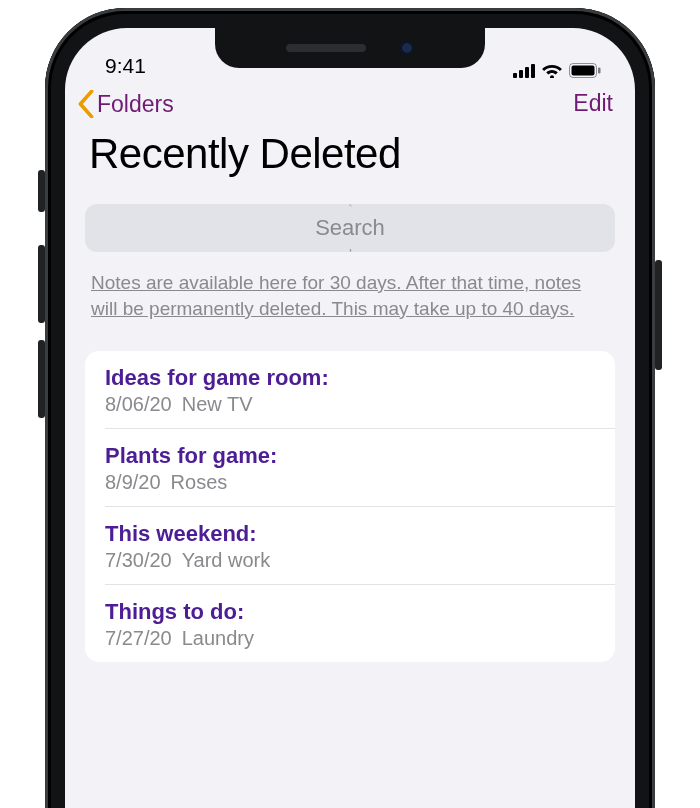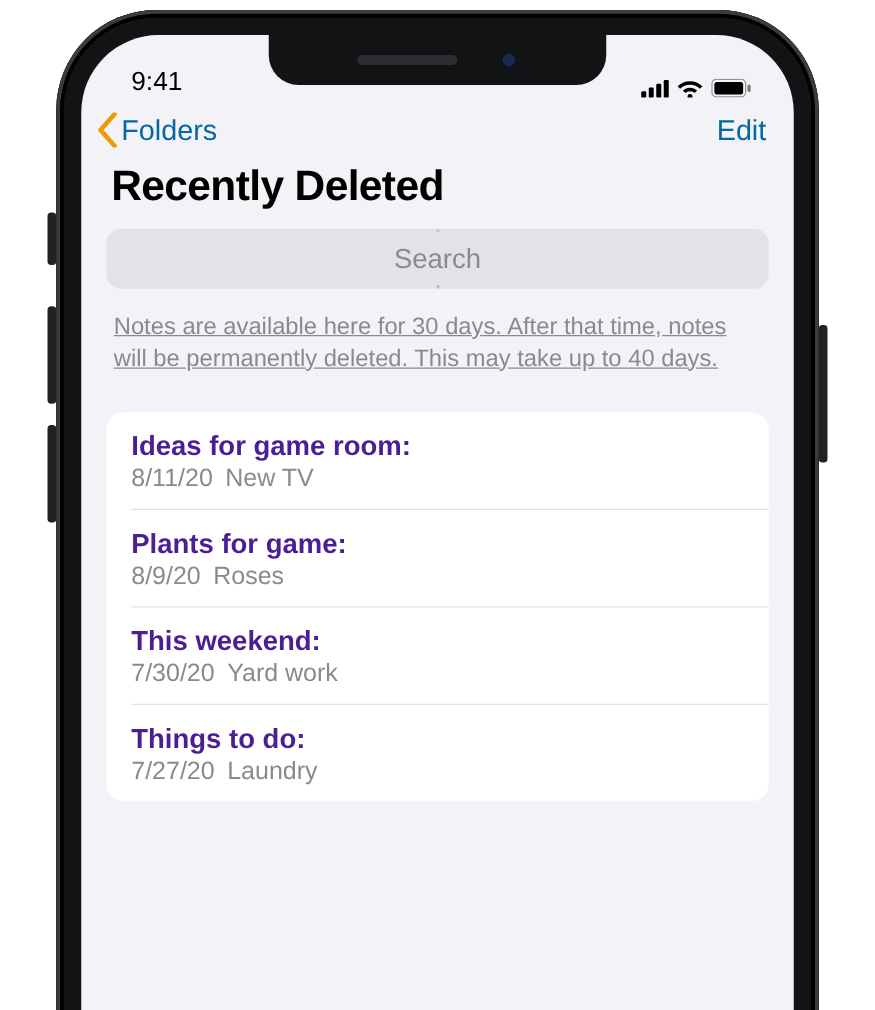--- a/index.html
+++ b/index.html
@@ -73,36 +73,36 @@
   .bars span { width:4px; background:#000; border-radius:1px;}
   .bars span:nth-child(1){height:5px}
   .bars span:nth-child(2){height:8px}
   .bars span:nth-child(3){height:11px}
   .bars span:nth-child(4){height:14px}
   .wifi svg, .battery svg { display:block; }
 
   
   .navbar {
     display:flex;
-    align-items:flex-end;
+    align-items:flex-start;
     justify-content:space-between;
     padding: 8px 22px 4px 12px;
     font-size: 23px;
-    color:#0369a1;
+    color:#701a75;
   }
   .back { display:flex; align-items:center; font-weight:400; }
   .back svg { margin-right:2px; }
   .edit { font-weight:400; }
 
   
   .title {
-    font-size: 34px;
-    font-weight: 700;
+    font-size: 42px;
+    font-weight: 400;
     color:#000;
-    padding: 8px 24px 14px 24px;
+    padding: 8px 24px 26px 24px;
     letter-spacing:-0.5px;
   }
 
   
   .search {
     margin: 0 20px;
     height: 48px;
     background: rgba(118,118,128,0.12);
     border-radius: 12px;
     display:flex;
@@ -212,21 +212,21 @@
           <line x1="4" y1="19" x2="10" y2="19" stroke="#8a8a8e" stroke-width="1.6"></line>
         </svg>
     </div>
 
     <div class="info">Notes are available here for 30 days. After that time, notes will be permanently deleted. This may take up to 40 days.</div>
 
     <div class="card">
       <div class="note">
         <div class="note-title">Ideas for game room:</div>
         <div class="note-sub">
-          <span class="date">8/11/20</span><span>New TV</span>
+          <span class="date">8/06/20</span><span>New TV</span>
         </div>
       </div>
       <div class="sep"></div>
       <div class="note">
         <div class="note-title">Plants for game:</div>
         <div class="note-sub">
           <span class="date">8/9/20</span><span>Roses</span>
         </div>
       </div>
       <div class="sep"></div>

